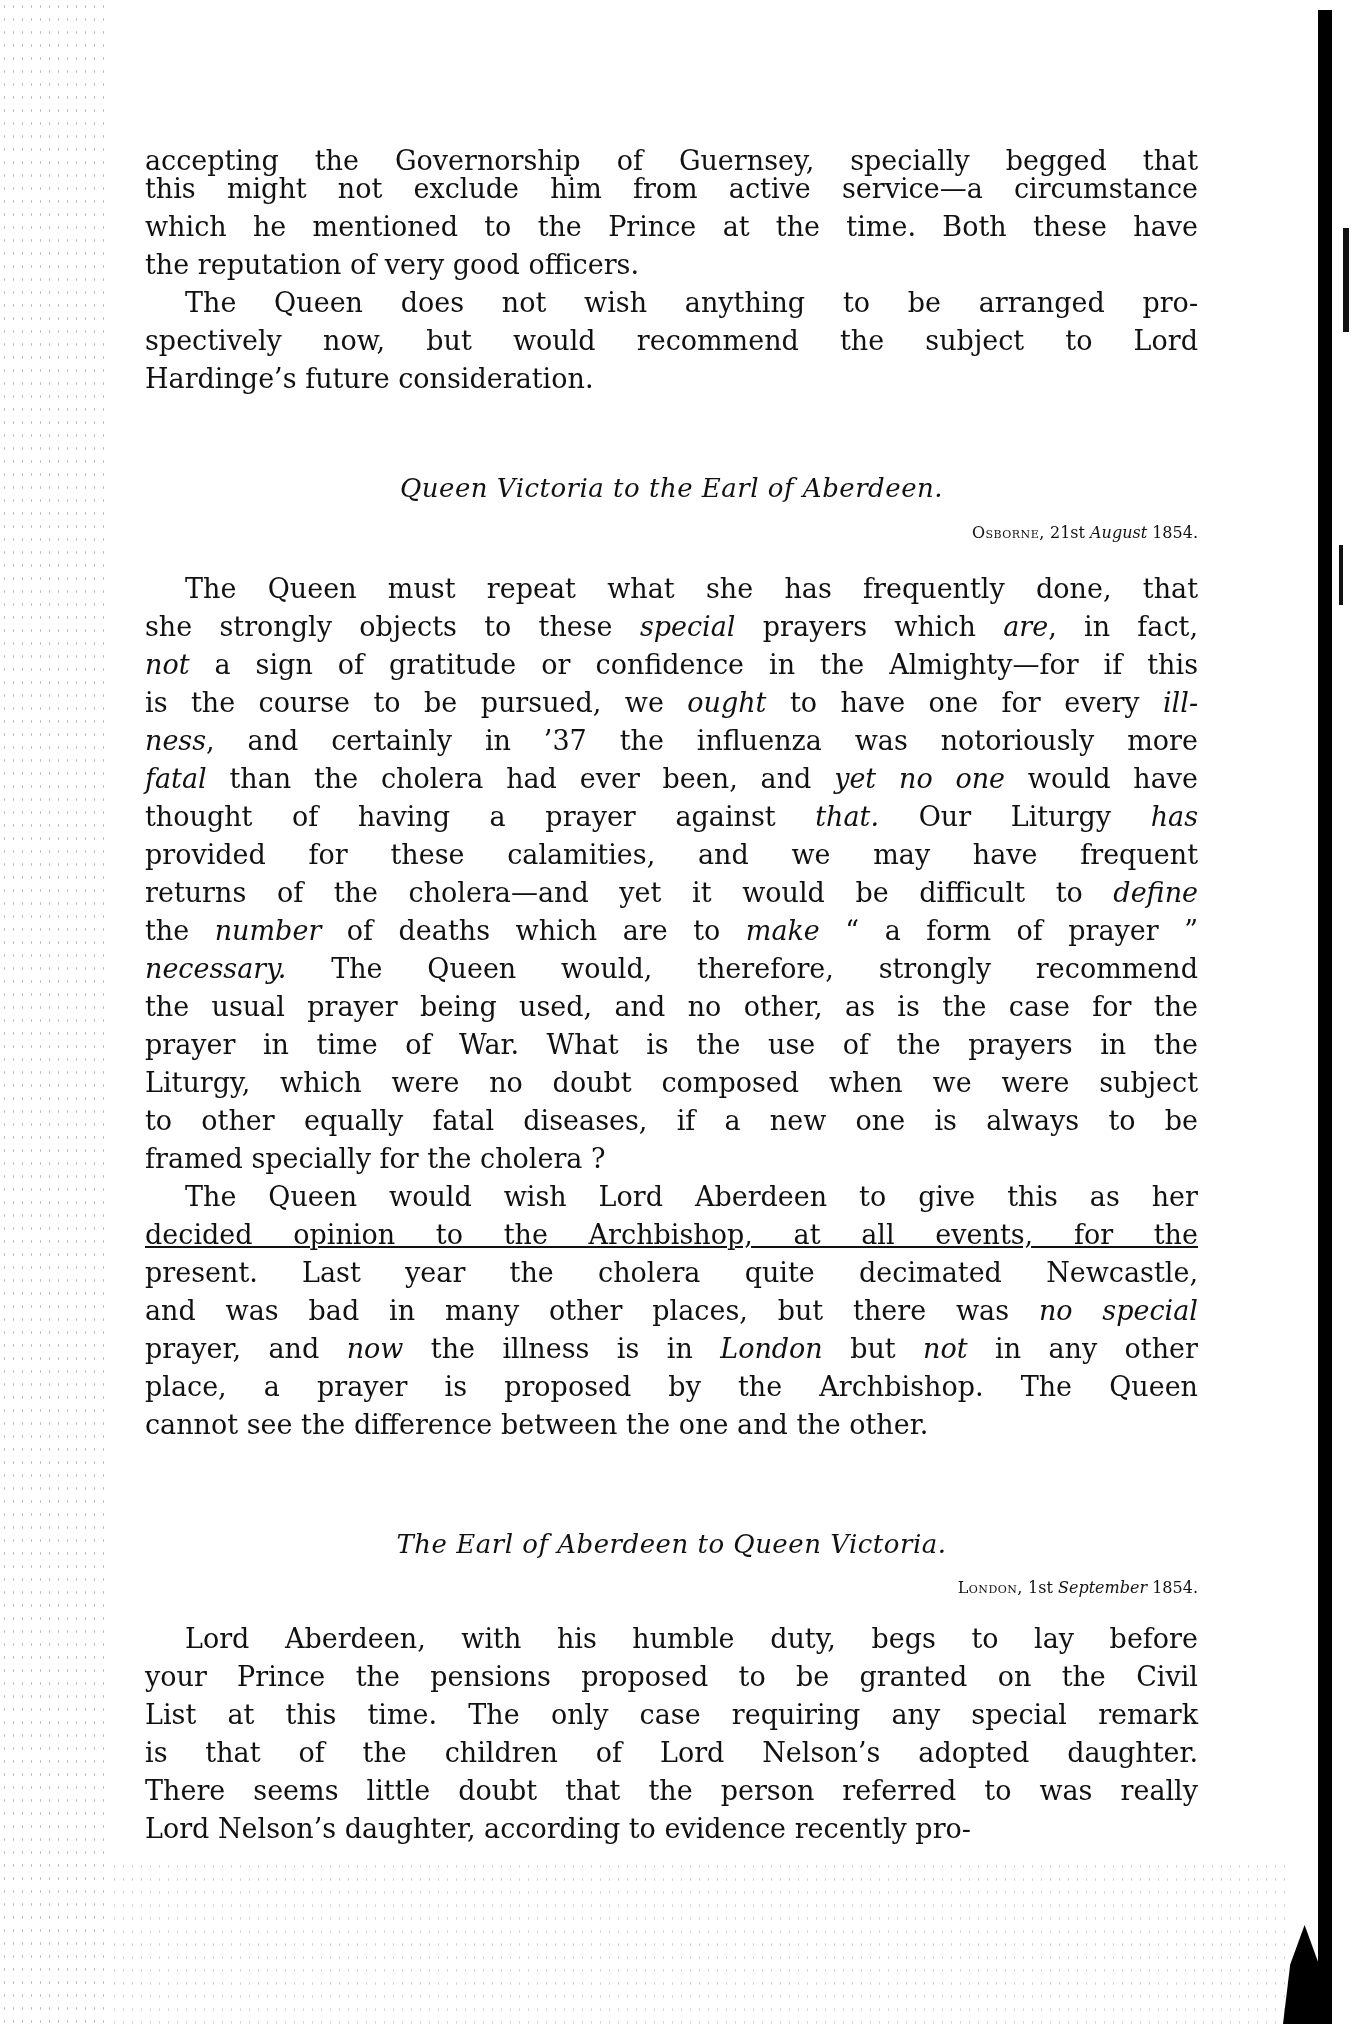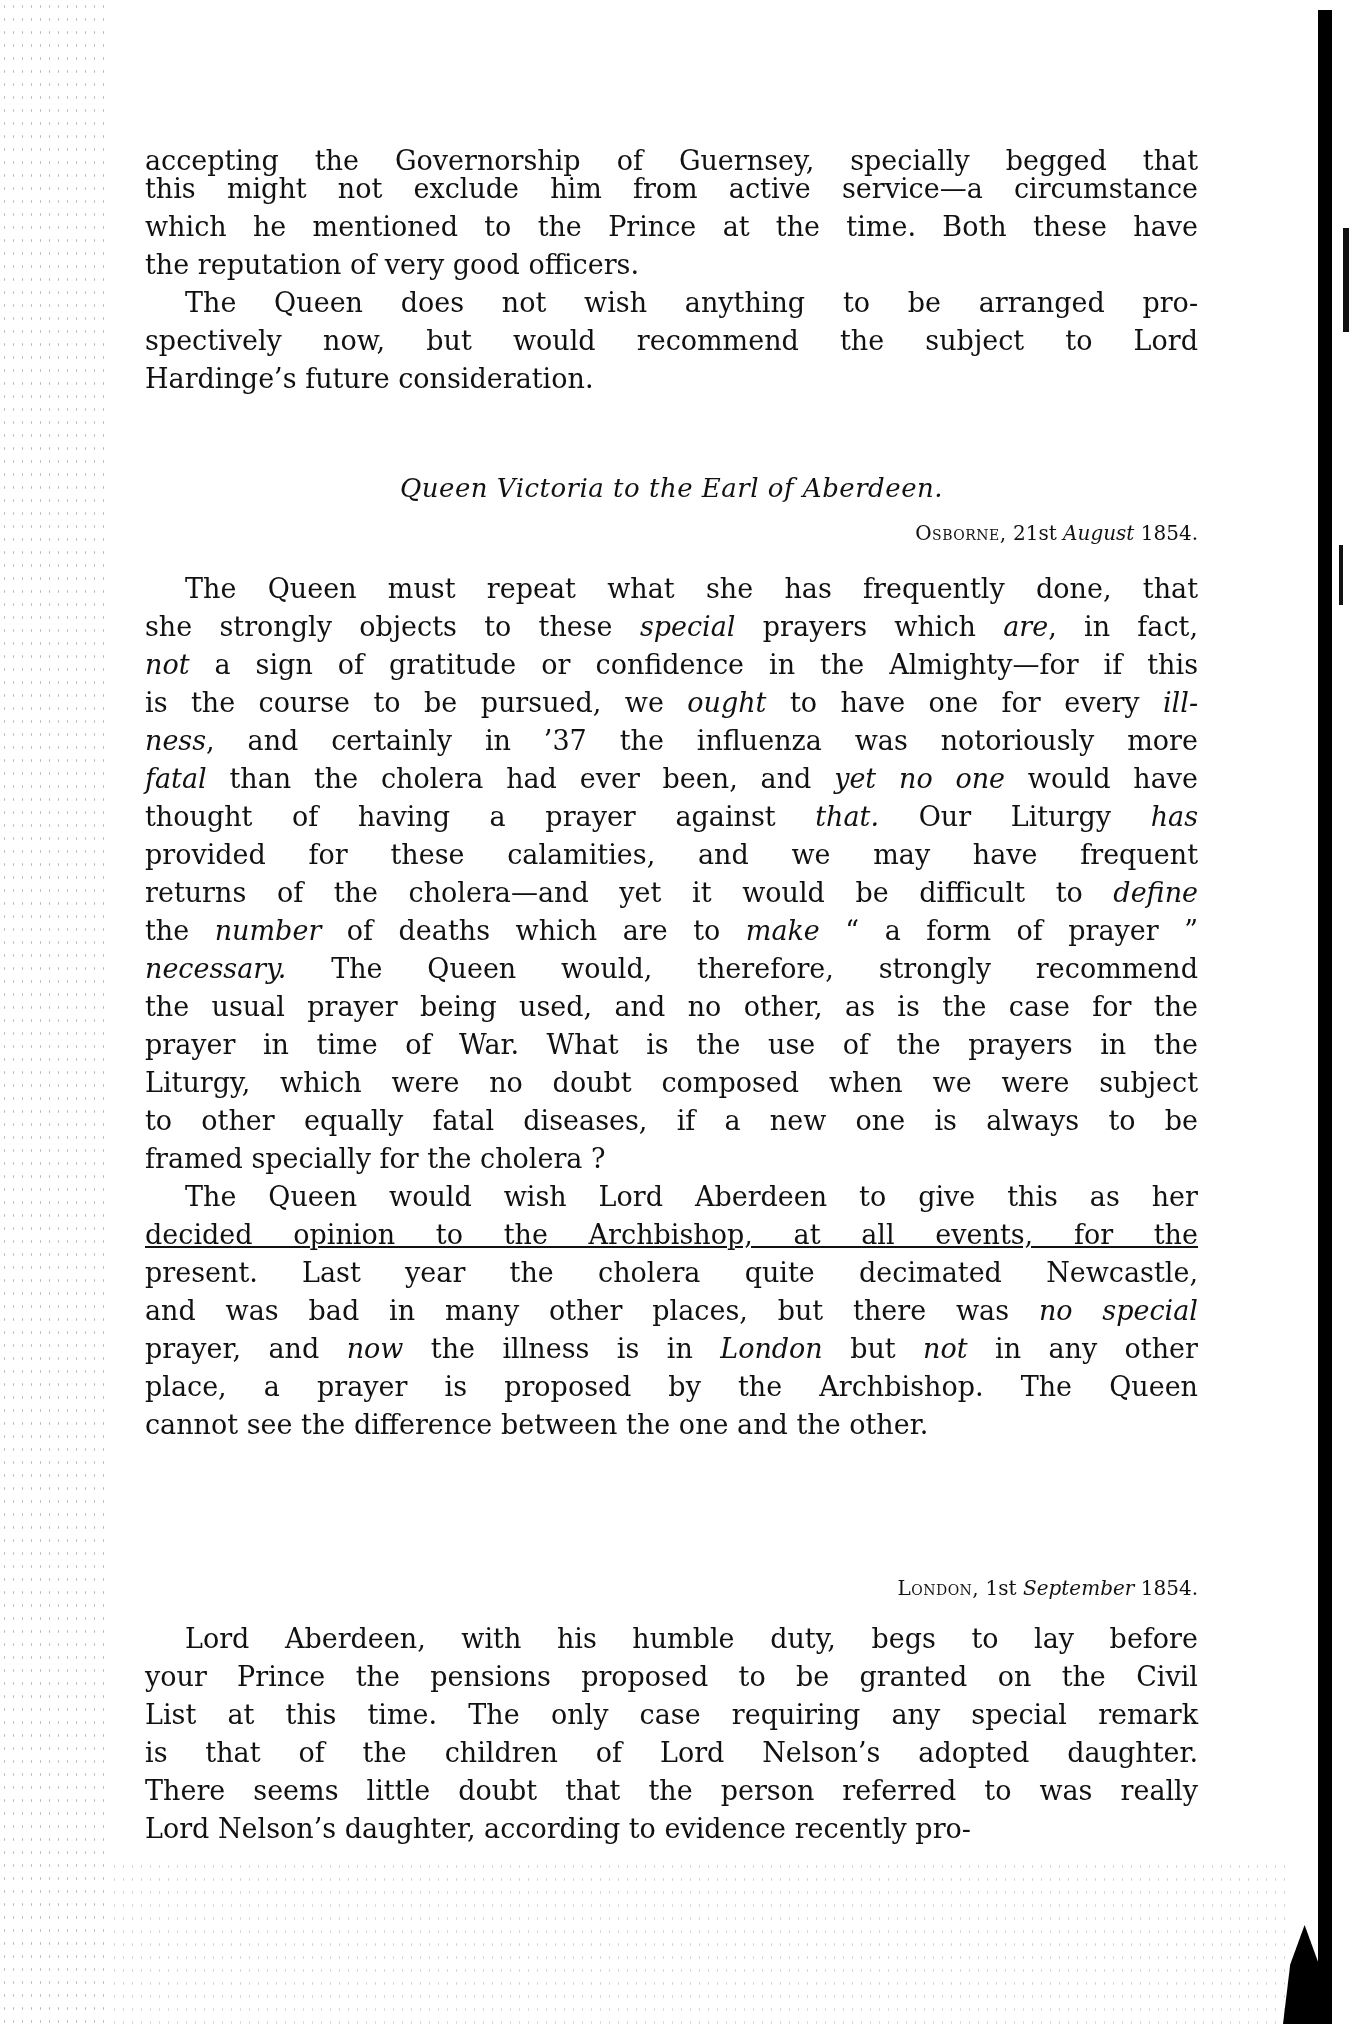--- a/index.html
+++ b/index.html
@@ -11,21 +11,21 @@
   .runhead .pg { position: absolute; left: 0; top: 0; }
   .runhead .title { position: absolute; left: 0; right: 0; text-align: center; letter-spacing: 1px; padding-right: 40px; }
   .runhead .chap { position: absolute; right: 0; top: 0; font-variant: small-caps; letter-spacing: 1px; }
   .text { position: absolute; left: 145px; width: 1053px; font-size: 27px; }
   .line { position: absolute; left: 0; width: 1053px; height: 38px; line-height: 38px;
           white-space: nowrap; text-align: justify; text-align-last: justify; }
   .line.last { text-align-last: left; }
   .line.indent { left: 40px; width: 1013px; }
   .heading { position: absolute; left: 145px; width: 1053px; text-align: center;
              font-style: italic; font-size: 26px; line-height: 38px; letter-spacing: 0.5px; }
-  .dateline { position: absolute; right: 159px; font-size: 20px; line-height: 30px; }
+  .dateline { position: absolute; right: 159px; font-size: 16px; line-height: 30px; }
   .dateline .place { font-variant: small-caps; letter-spacing: 0.5px; }
   .dateline i { font-style: italic; }
   i { font-style: italic; }
   .binding { position: absolute; left: 1318px; top: 10px; width: 14px; height: 2014px; background: #000; }
   .binding2 { position: absolute; left: 1343px; top: 228px; width: 6px; height: 104px; background: #111; }
   .binding3 { position: absolute; left: 1339px; top: 545px; width: 4px; height: 60px; background: #111; }
   .binding-foot { position: absolute; left: 1283px; top: 1925px; width: 36px; height: 99px;
                   background: #000; clip-path: polygon(60% 0, 100% 40%, 100% 100%, 0 100%, 20% 40%); }
   .speckle { position: absolute; background-image: radial-gradient(#777 0.6px, transparent 0.9px);
              background-size: 9px 13px; opacity: 0.55; }
@@ -75,20 +75,21 @@
       <div class="line last" style="top: 1140px;"><span>framed specially for the cholera ?</span></div>
       <div class="line indent" style="top: 1178px;"><span>The Queen would wish Lord Aberdeen to give this as her</span></div>
       <div class="line" style="top: 1216px; text-decoration: underline;"><span>decided opinion to the Archbishop, at all events, for the</span></div>
       <div class="line" style="top: 1254px;"><span>present.  Last year the cholera quite decimated Newcastle,</span></div>
       <div class="line" style="top: 1292px;"><span>and was bad in many other places, but there was </span><i>no special</i></div>
       <div class="line" style="top: 1330px;"><span>prayer, and </span><i>now</i><span> the illness is in </span><i>London</i><span> but </span><i>not</i><span> in any other</span></div>
       <div class="line" style="top: 1368px;"><span>place, a prayer is proposed by the Archbishop.  The Queen</span></div>
       <div class="line last" style="top: 1406px;"><span>cannot see the difference between the one and the other.</span></div>
     </div>
 
+  <div class="heading" style="top:1525px;">The Earl of Aberdeen to Queen Victoria.</div>
   <div class="dateline" style="top:1573px;">
     <span class="place">London,</span>
     <span>1st</span>
     <i>September</i>
     <span>1854.</span>
   </div>
   <div class="text" style="top:0;">
       <div class="line indent" style="top: 1620px;"><span>Lord Aberdeen, with his humble duty, begs to lay before</span></div>
       <div class="line" style="top: 1658px;"><span>your Prince the pensions proposed to be granted on the Civil</span></div>
       <div class="line" style="top: 1696px;"><span>List at this time.  The only case requiring any special remark</span></div>

